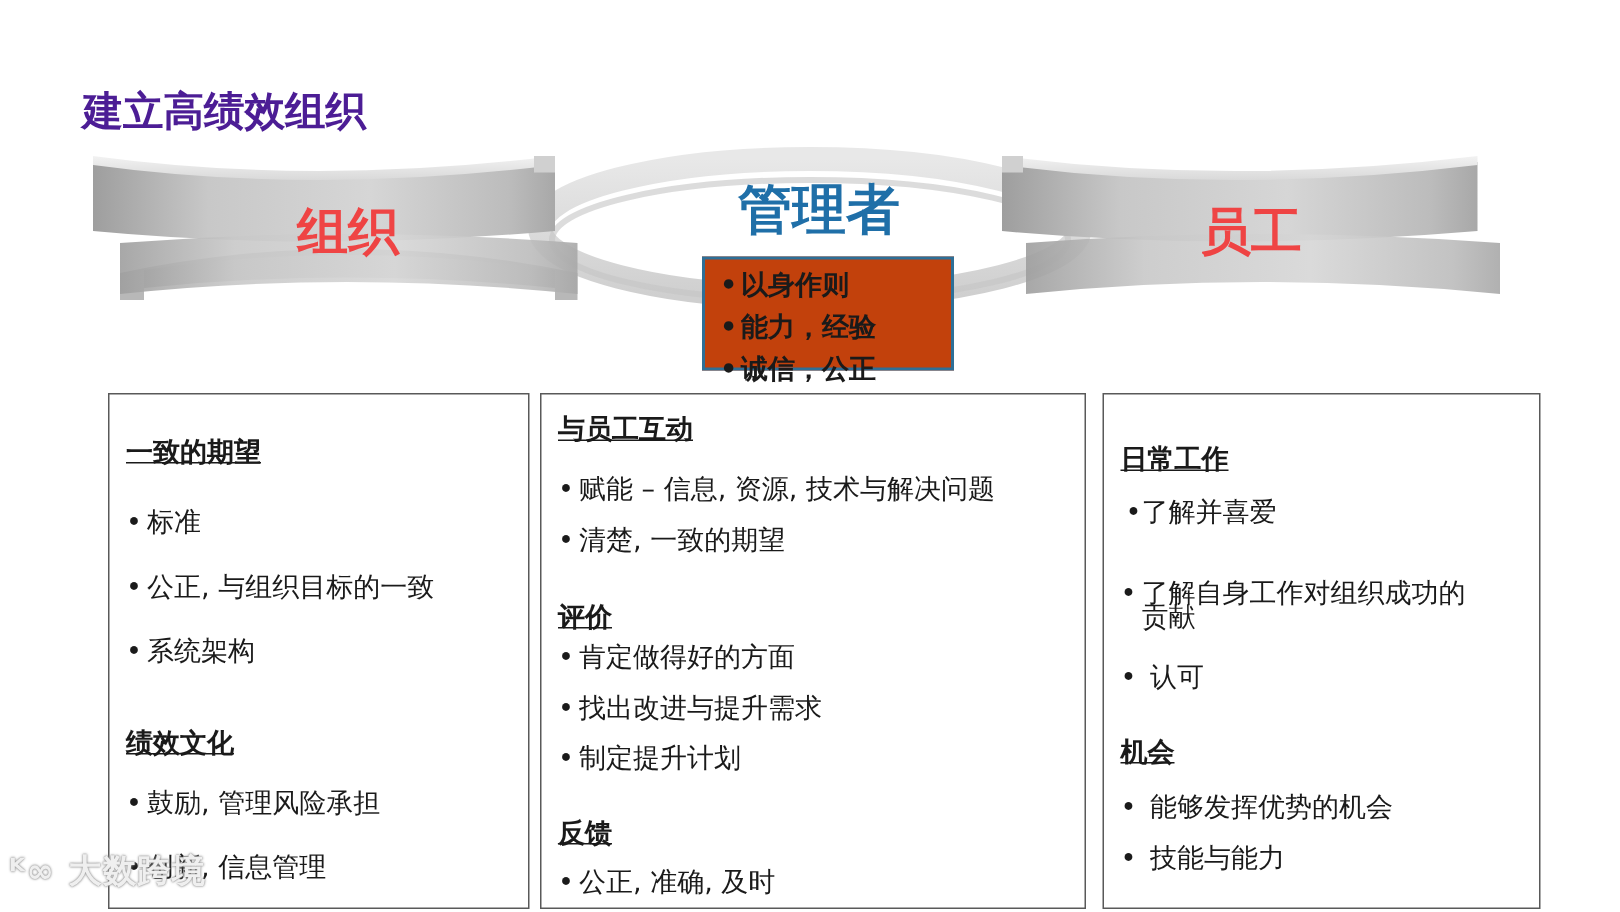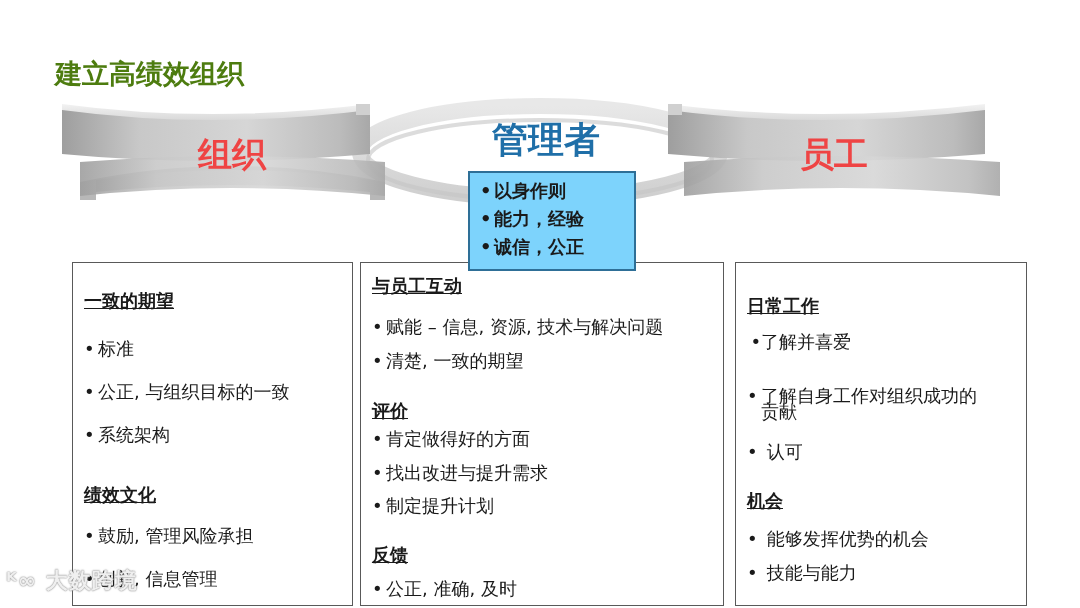--- a/index.html
+++ b/index.html
@@ -1,23 +1,23 @@
 <!DOCTYPE html>
 <html><head>
 <meta charset="utf-8">
 <style>
   html, body { margin:0; padding:0; }
   body { width:1080px; height:608px; background:#ffffff; position:relative; overflow:hidden;
          font-family:"DejaVu Sans","Liberation Sans",sans-serif; color:#1a1a1a; }
-  .title { position:absolute; left:55px; top:56px; font-size:27px; font-weight:bold; color:#4d7c0f; letter-spacing:0px; }
+  .title { position:absolute; left:55px; top:56px; font-size:27px; font-weight:bold; color:#4c1d95; letter-spacing:0px; }
   .rings { position:absolute; left:0; top:0; width:1080px; height:270px; }
   .ring-label { position:absolute; font-weight:bold; color:#ef4444; font-size:34px; }
   .ring-label.mgr { color:#1f6fa8; font-size:36px; }
-  .mgr-box { position:absolute; left:468px; top:171px; width:168px; height:100px; border:2px solid #2e6f97;
-             background:#7dd3fc; box-sizing:border-box; padding:4px 0 0 10px; }
+  .mgr-box { position:absolute; left:468px; top:171px; width:168px; height:76px; border:2px solid #2e6f97;
+             background:#c2410c; box-sizing:border-box; padding:4px 0 0 10px; }
   .mgr-box .li { font-size:18px; font-weight:bold; line-height:28px; white-space:nowrap; }
   .panel { position:absolute; border:1px solid #595959; background:#fff; box-sizing:border-box; }
   .panel .h { font-weight:bold; text-decoration:underline; font-size:18px; position:absolute; white-space:nowrap; }
   .panel .li { font-size:18px; position:absolute; white-space:nowrap; line-height:24px; }
   .bullet { display:inline-block; width:14px; }
   .watermark { position:absolute; left:6px; top:566px; font-size:22px; font-weight:bold; color:rgba(255,255,255,0.85);
                text-shadow:0 0 2px #999, 0 0 1px #777; letter-spacing:1px; }
 </style>
 </head>
 <body>

